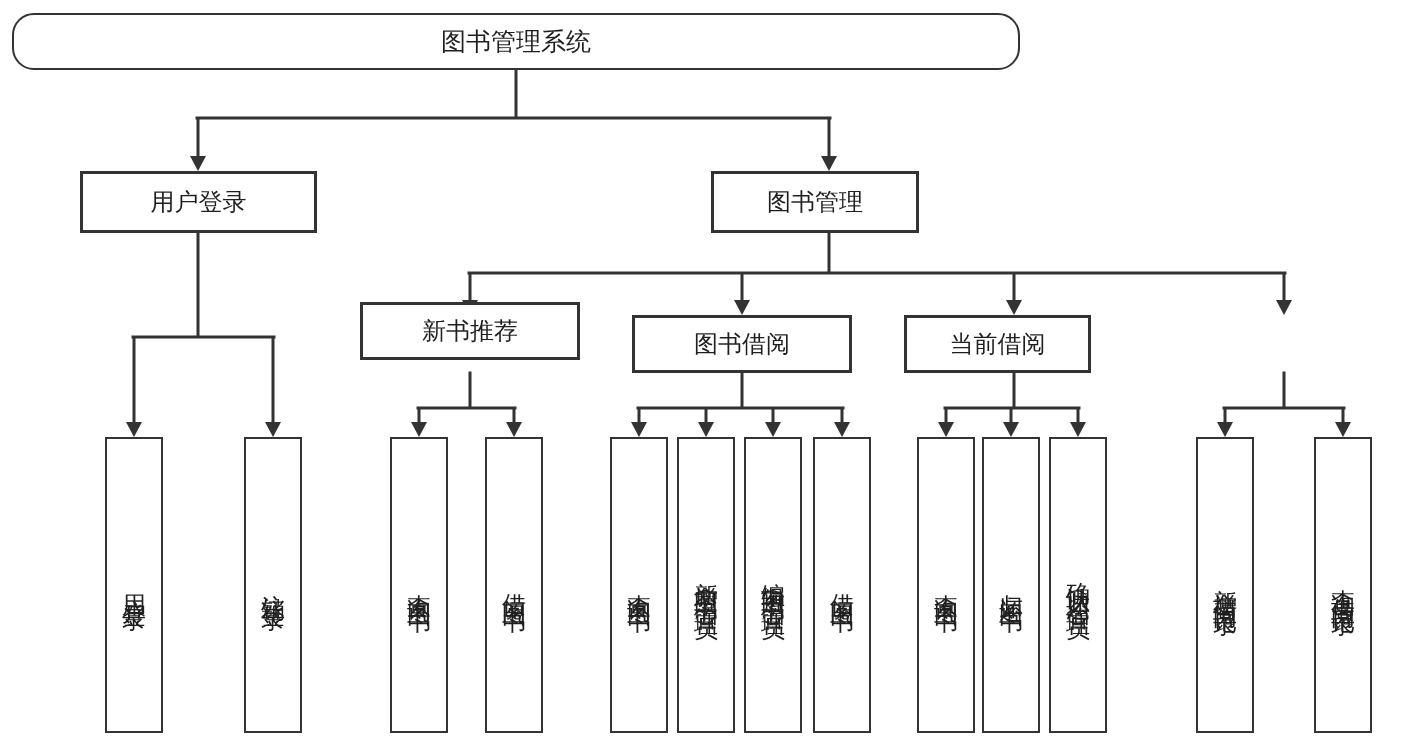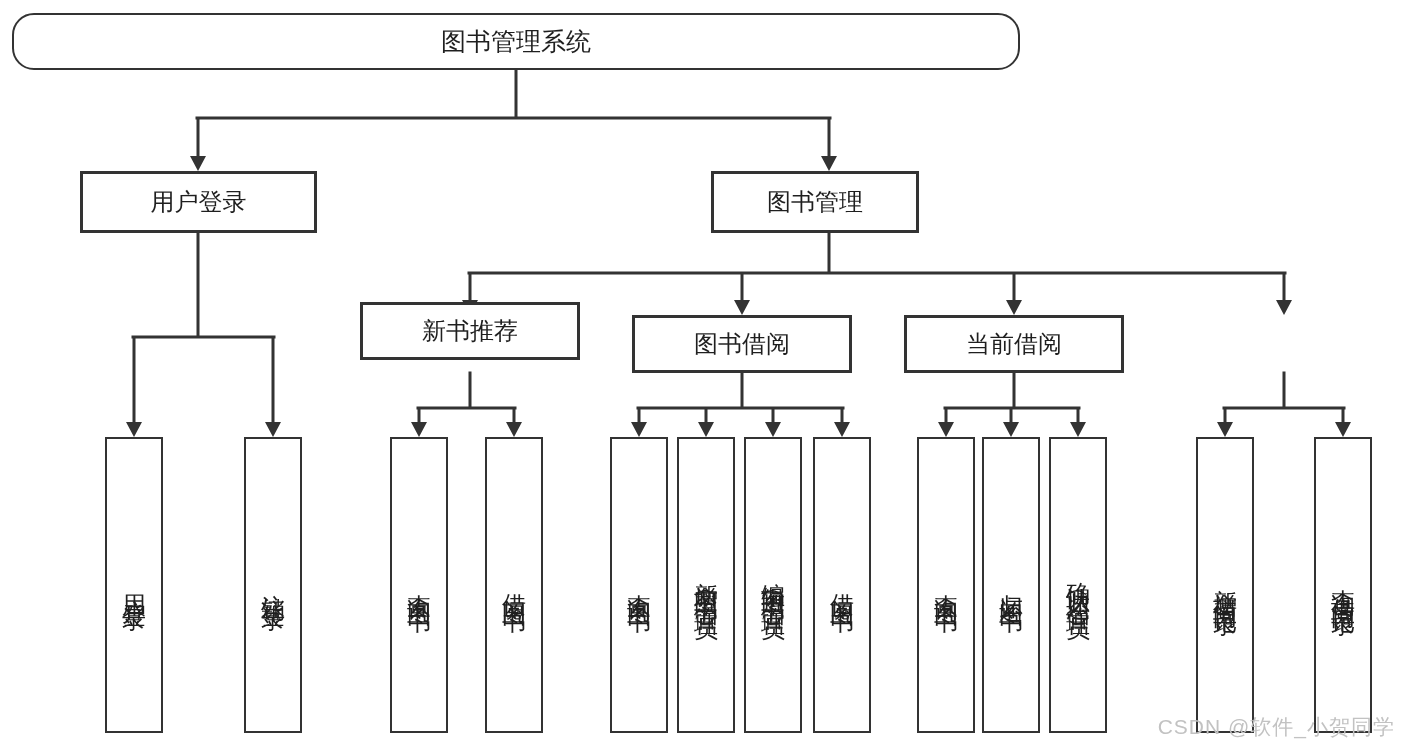--- a/index.html
+++ b/index.html
@@ -91,34 +91,33 @@
     </g>
   </svg>
 
   <div class="box rootbox" style="left:12px;top:13px;width:1008px;height:57px">图书管理系统</div>
 
   <div class="box" style="left:80px;top:171px;width:237px;height:62px">用户登录</div>
   <div class="box" style="left:711px;top:171px;width:208px;height:62px">图书管理</div>
 
   <div class="box" style="left:360px;top:302px;width:220px;height:58px">新书推荐</div>
   <div class="box" style="left:632px;top:315px;width:220px;height:58px">图书借阅</div>
-  <div class="box" style="left:904px;top:315px;width:220px;height:58px">当前借阅</div>
+  <div class="box" style="left:904px;top:315px;width:187px;height:58px">当前借阅</div>
 
   <div class="box vbox" style="left:105px;top:437px;width:58px;height:296px">用户登录</div>
   <div class="box vbox" style="left:244px;top:437px;width:58px;height:296px">注销登录</div>
 
   <div class="box vbox" style="left:390px;top:437px;width:58px;height:296px">查询图书</div>
   <div class="box vbox" style="left:485px;top:437px;width:58px;height:296px">借阅图书</div>
 
   <div class="box vbox" style="left:610px;top:437px;width:58px;height:296px">查询图书</div>
   <div class="box vbox" style="left:677px;top:437px;width:58px;height:296px">新增图书（管理员）</div>
   <div class="box vbox" style="left:744px;top:437px;width:58px;height:296px">编辑图书（管理员）</div>
   <div class="box vbox" style="left:813px;top:437px;width:58px;height:296px">借阅图书</div>
 
   <div class="box vbox" style="left:917px;top:437px;width:58px;height:296px">查询图书</div>
   <div class="box vbox" style="left:982px;top:437px;width:58px;height:296px">归还图书</div>
   <div class="box vbox" style="left:1049px;top:437px;width:58px;height:296px">确认归还（管理员）</div>
 
   <div class="box vbox" style="left:1196px;top:437px;width:58px;height:296px">新增借阅记录</div>
   <div class="box vbox" style="left:1314px;top:437px;width:58px;height:296px">查询借阅记录</div>
 
-  <div class="watermark">CSDN @软件_小贺同学</div>
 </div>
 
 </body></html>

